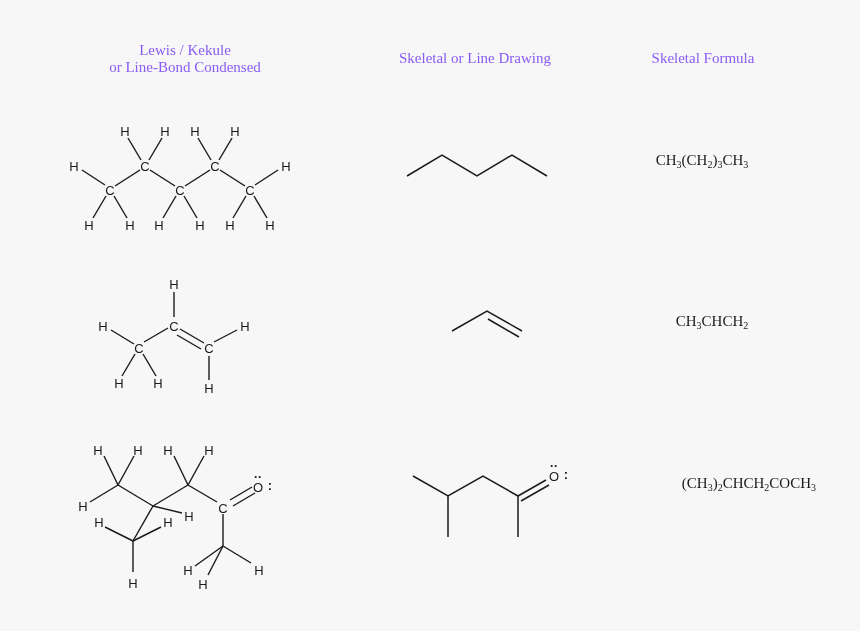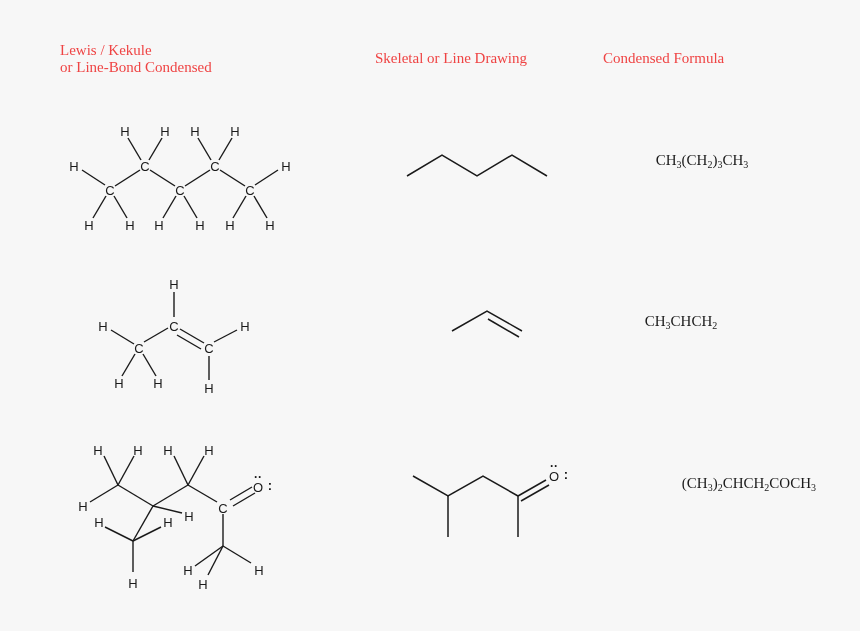--- a/index.html
+++ b/index.html
@@ -6,22 +6,22 @@
     body {
       width: 860px; height: 631px;
       background: #f7f7f7;
       position: relative;
       overflow: hidden;
     }
     .header {
       position: absolute;
       font-family: "Liberation Serif", serif;
       font-size: 15px;
-      color: #ef4444;
-      text-align: left;
+      color: #8b5cf6;
+      text-align: center;
       line-height: 17px;
     }
     .formula {
       position: absolute;
       font-family: "Liberation Serif", serif;
       font-size: 15px;
       color: #1a1a1a;
       text-align: center;
       line-height: 18px;
       white-space: nowrap;
@@ -36,29 +36,29 @@
     svg line { stroke: #1a1a1a; stroke-width: 1.4; }
   </style>
 </head>
 <body>
 
 <div class="header" style="left:60px; top:42px; width:250px;">
   <div>Lewis / Kekule</div>
   <div>or Line-Bond Condensed</div>
 </div>
 <div class="header" style="left:375px; top:50px; width:200px;">Skeletal or Line Drawing</div>
-<div class="header" style="left:603px; top:50px; width:200px;">Condensed Formula</div>
+<div class="header" style="left:603px; top:50px; width:200px;">Skeletal Formula</div>
 
 <div class="formula" style="left:602px; top:151px; width:200px;">
   <div>
     <span>CH</span><sub>3</sub><span>(CH</span><sub>2</sub><span>)</span><sub>3</sub><span>CH</span><sub>3</sub>
   </div>
 </div>
 
-<div class="formula" style="left:581px; top:312px; width:200px;">
+<div class="formula" style="left:612px; top:312px; width:200px;">
   <span>CH</span><sub>3</sub><span>CHCH</span><sub>2</sub>
 </div>
 
 <div class="formula" style="left:616px; top:474px; width:200px;text-align:right;">
   <span>(CH</span><sub>3</sub><span>)</span><sub>2</sub><span>CHCH</span><sub>2</sub><span>COCH</span><sub>3</sub>
 </div>
 
 <svg width="860" height="631" viewBox="0 0 860 631">
 
   <g>

